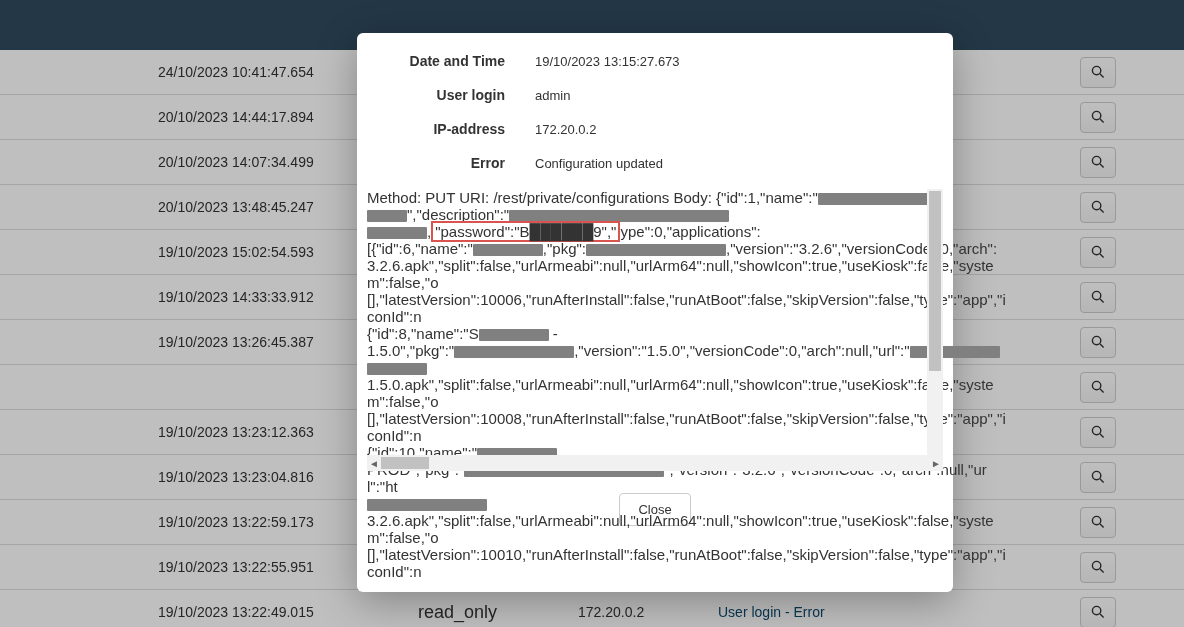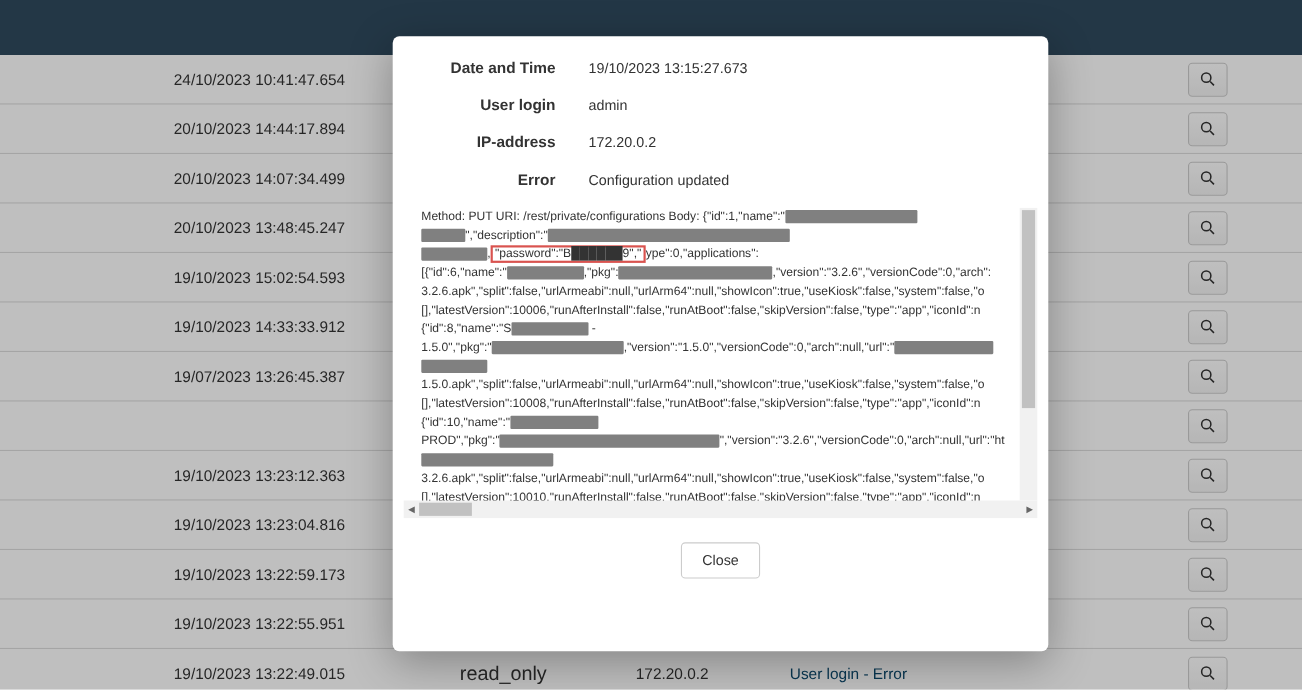--- a/index.html
+++ b/index.html
@@ -17,21 +17,21 @@
     .mag-icon { width: 14px; height: 14px; stroke: #333; stroke-width: 2; fill: none; }
 
     .overlay { position: absolute; inset: 0; background: rgba(0,0,0,0.25); }
     .modal { position: absolute; top: 33px; left: 357px; width: 596px; height: 559px; background: #fff; border-radius: 6px; box-shadow: 0 10px 40px rgba(0,0,0,.3); display: flex; flex-direction: column; }
     .modal-body { padding: 20px 18px 0 18px; flex: 0 0 auto; }
     .field-row { display: flex; align-items: flex-end; margin-bottom: 18px; }
     .field-label { width: 130px; text-align: right; font-weight: bold; font-size: 14px; color: #333; }
     .field-val { margin-left: 30px; font-size: 13px; color: #333; }
 
     .payload-wrap { margin: 0 10px 0 10px; height: 290px; position: relative; }
-    .payload { width: 640px; font-size: 11px; line-height: 17px; color: #333; word-break: break-all; position: relative; margin-left: 16px; }
+    .payload { width: 640px; font-size: 15px; line-height: 17px; color: #333; word-break: break-all; position: relative; }
     .redact { display: inline-block; background: #808080; height: 12px; vertical-align: middle; border-radius: 1px; }
     .hl { border: 2px solid #d9534f; padding: 0 2px; color:#333; }
     .hscroll-v { position:absolute; right:0; top:0; bottom:24px; width:16px; background:#f1f1f1;}
     .hscroll-v-thumb{ position:absolute; top:2px; left:2px; right:2px; height:180px; background:#c1c1c1;}
     .hscroll-h { position:absolute; left:0; right:0; bottom:8px; height:16px; background:#f1f1f1;}
     .hscroll-h-thumb{ position:absolute; top:2px; left:14px; width:48px; bottom:2px; background:#c1c1c1;}
     .hscroll-h-arrow{ position:absolute; top:0; width:14px; height:16px; display:flex; align-items:center; justify-content:center; font-size:10px; color:#666;}
     .hscroll-h-arrow.l{left:0;} .hscroll-h-arrow.r{right:0;}
 
     .modal-footer { border-top: none; padding: 14px 0 18px 0; text-align: center; }
@@ -111,21 +111,21 @@
       <div class="cell-ip"></div>
       <div class="cell-action"></div>
       <button class="mag-btn">
           <svg class="mag-icon" viewBox="0 0 20 20">
             <circle cx="8" cy="8" r="6"></circle>
             <line x1="13" y1="13" x2="18" y2="18"></line>
           </svg>
         </button>
     </div>
     <div class="row">
-      <div class="cell-dt">19/07/2023 13:26:45.387</div>
+      <div class="cell-dt">19/10/2023 13:26:45.387</div>
       <div class="cell-user"></div>
       <div class="cell-ip"></div>
       <div class="cell-action"></div>
       <button class="mag-btn">
           <svg class="mag-icon" viewBox="0 0 20 20">
             <circle cx="8" cy="8" r="6"></circle>
             <line x1="13" y1="13" x2="18" y2="18"></line>
           </svg>
         </button>
     </div>

